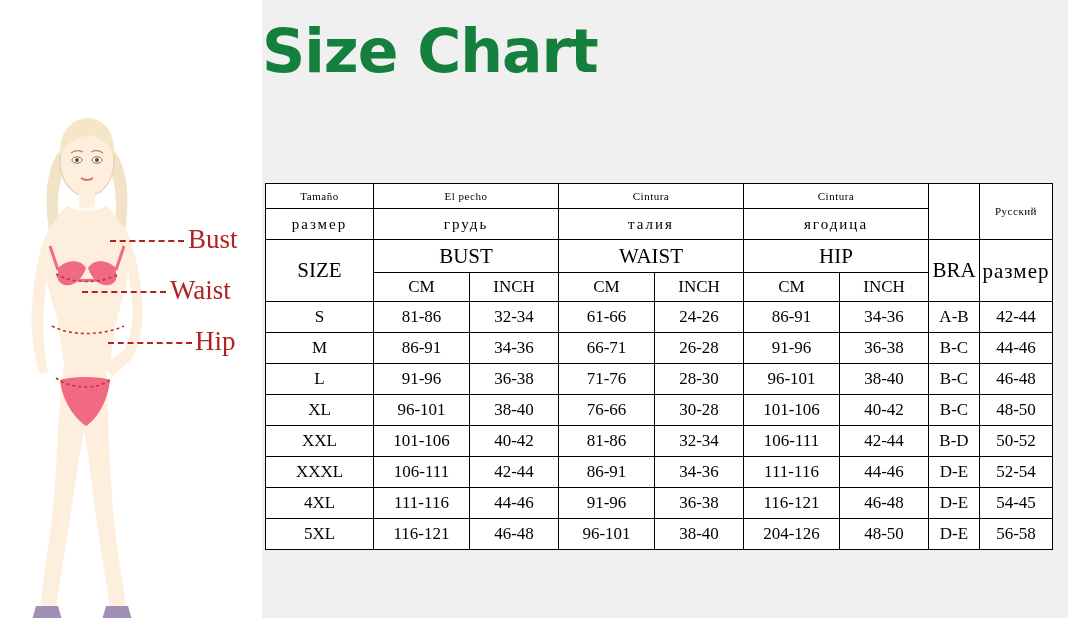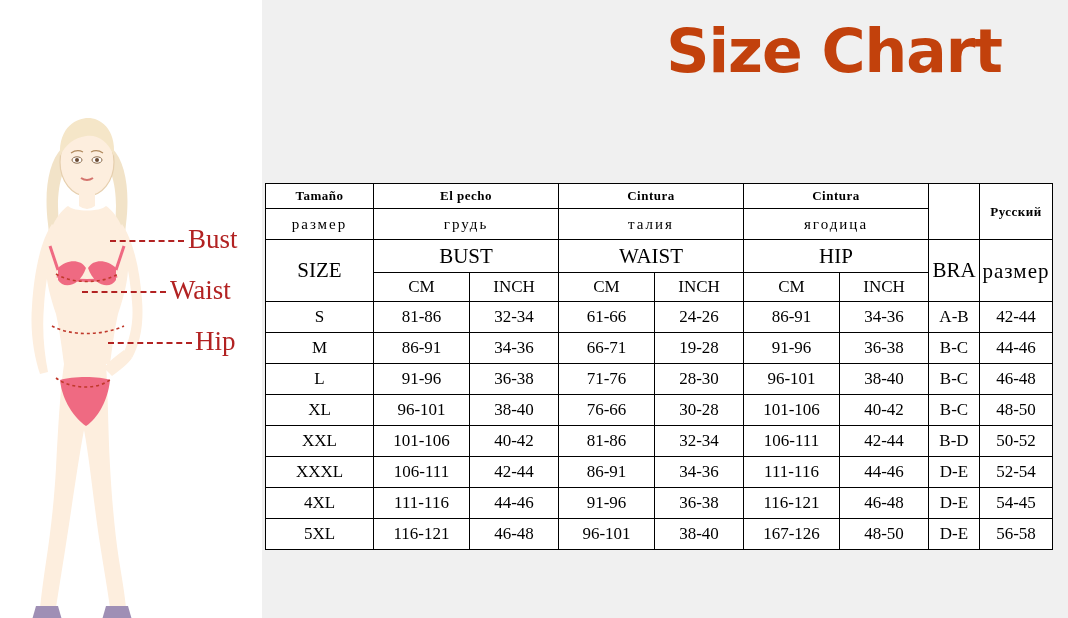--- a/index.html
+++ b/index.html
@@ -27,26 +27,26 @@
     width: 806px;
     height: 618px;
     background: #f0f0f0;
   }
   
   .title {
     position: absolute;
     left: 262px;
     top: 16px;
     width: 740px;
-    text-align: right;
+    text-align: left;
     font-family: "DejaVu Sans", sans-serif;
     font-weight: bold;
     font-size: 60px;
     letter-spacing: -1px;
-    color: #c2410c;
+    color: #15803d;
   }
   
   .figure-area {
     position: absolute;
     left: 0;
     top: 0;
     width: 262px;
     height: 618px;
     background: #ffffff;
   }
@@ -97,21 +97,21 @@
   col.c-size  { width: 108px; }
   col.c-cm1   { width: 96px; }
   col.c-in1   { width: 89px; }
   col.c-cm2   { width: 96px; }
   col.c-in2   { width: 89px; }
   col.c-cm3   { width: 96px; }
   col.c-in3   { width: 89px; }
   col.c-bra   { width: 51px; }
   col.c-rus   { width: 73px; }
 
-  tr.row-lang1 td { height: 24px; font-size: 13px; font-family: "Liberation Serif", serif; letter-spacing: 0.5px; font-weight: bold; }
+  tr.row-lang1 td { height: 24px; font-size: 11px; font-family: "Liberation Serif", serif; letter-spacing: 0.5px; }
   tr.row-lang2 td { height: 30px; font-size: 15px; letter-spacing: 2px; }
   tr.row-head  td { height: 32px; font-size: 21px; }
   tr.row-sub   td { height: 28px; font-size: 17px; margin-top: 10px; }
   tr.data td { height: 30px; font-size: 17px; }
   td.size-cell { font-size: 20px; }
   td.rus-head { font-size: 13px; letter-spacing: 1px; line-height: 15px; }
   td.rus-sub  { font-size: 13px; letter-spacing: 1px; line-height: 14px; }
   td.bra-head { font-size: 19px; }
   td.small-data { font-size: 16px; }
 </style>
@@ -231,21 +231,21 @@
         <td>86-91</td>
         <td>34-36</td>
         <td class="small-data">A-B</td>
         <td class="small-data">42-44</td>
       </tr>
       <tr class="data">
         <td class="size-cell">M</td>
         <td>86-91</td>
         <td>34-36</td>
         <td>66-71</td>
-        <td>19-28</td>
+        <td>26-28</td>
         <td>91-96</td>
         <td>36-38</td>
         <td class="small-data">B-C</td>
         <td class="small-data">44-46</td>
       </tr>
       <tr class="data">
         <td class="size-cell">L</td>
         <td>91-96</td>
         <td>36-38</td>
         <td>71-76</td>
@@ -298,21 +298,21 @@
         <td>46-48</td>
         <td class="small-data">D-E</td>
         <td class="small-data">54-45</td>
       </tr>
       <tr class="data">
         <td class="size-cell">5XL</td>
         <td>116-121</td>
         <td>46-48</td>
         <td>96-101</td>
         <td>38-40</td>
-        <td>167-126</td>
+        <td>204-126</td>
         <td>48-50</td>
         <td class="small-data">D-E</td>
         <td class="small-data">56-58</td>
       </tr>
     </tbody>
   </table>
 
 </div>
 
 </body></html>

